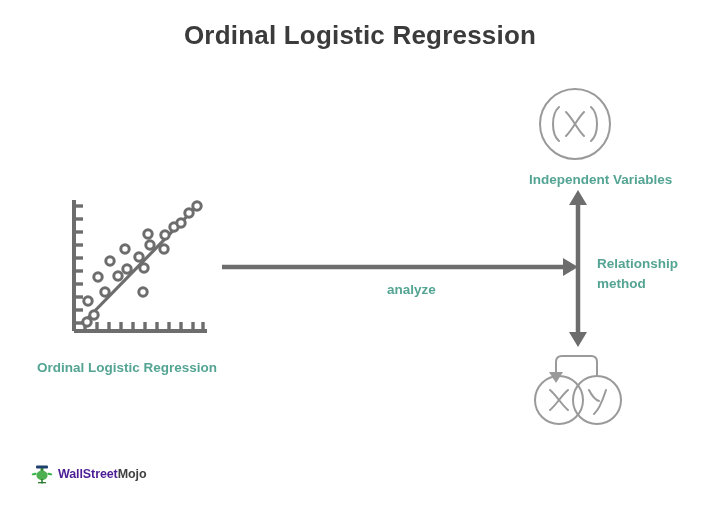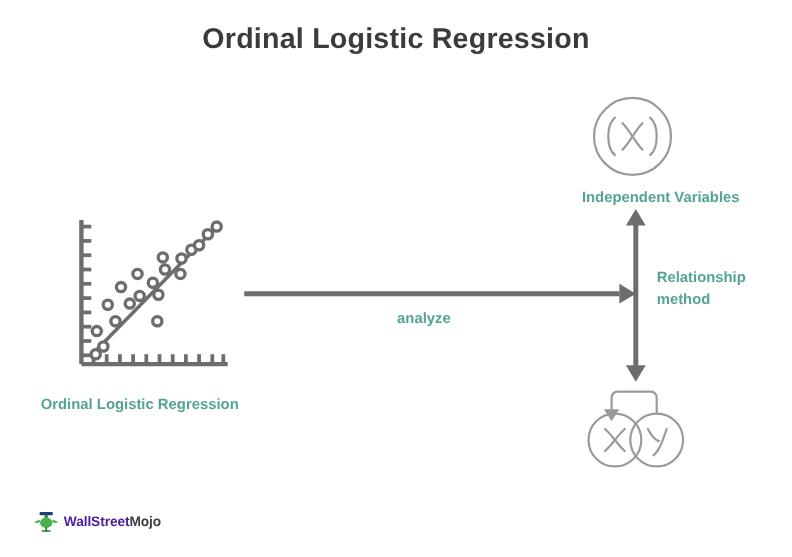--- a/index.html
+++ b/index.html
@@ -47,42 +47,42 @@
     left: 489px;
     top: 172px;
     margin-left: 40px;
   }
   #dependent-label {
     left: 472px;
     top: 434px;
   }
   #relationship-label {
     left: 597px;
-    top: 242px;
+    top: 254px;
     line-height: 20px;
     text-align: left;
   }
   #relationship-label .l2 {
     display: block;
   }
 
   
   .arrow-text {
     position: absolute;
     color: #54a493;
     font-size: 13.5px;
     font-weight: bold;
     white-space: nowrap;
   }
   #stat-method-text {
     left: 333px;
     top: 236px;
   }
   #analyze-text {
-    left: 361px;
+    left: 387px;
     top: 282px;
   }
 
   
   .svg-layer {
     position: absolute;
     left: 0;
     top: 0;
     width: 720px;
     height: 506px;

